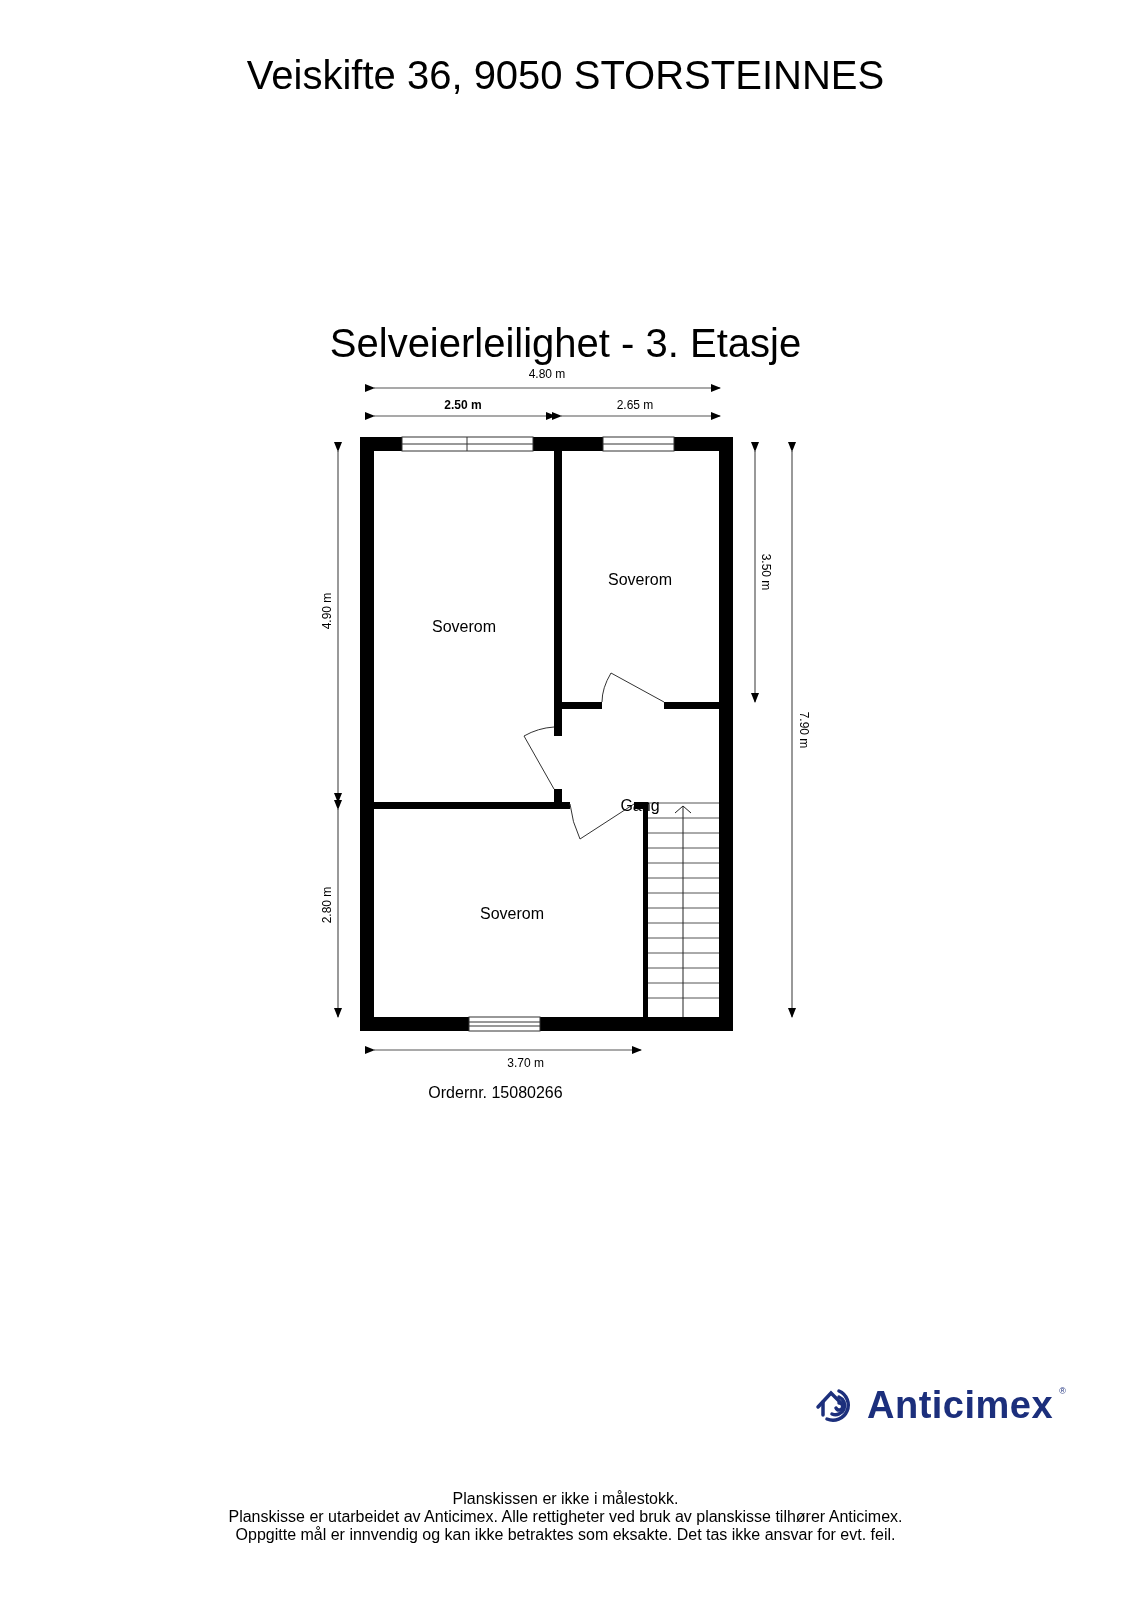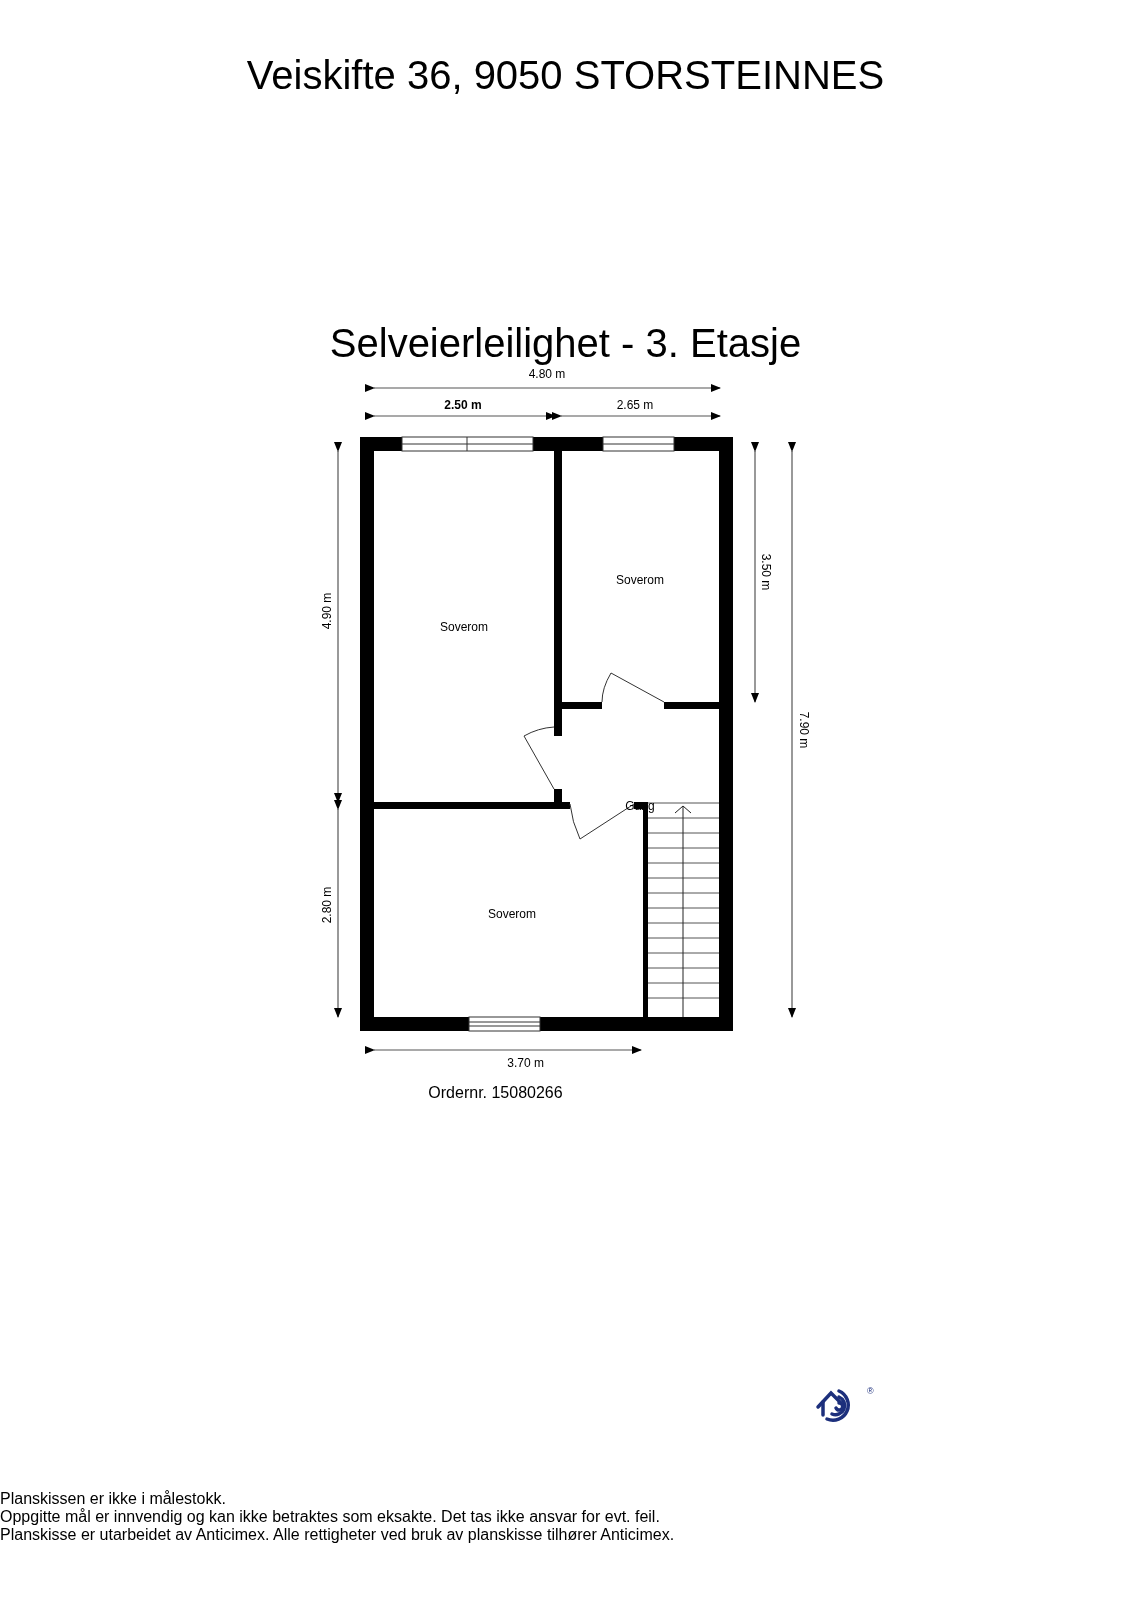--- a/index.html
+++ b/index.html
@@ -2,23 +2,23 @@
 <html><head>
 <meta charset="utf-8">
 <style>
   html, body { margin: 0; padding: 0; background: #ffffff; }
   body { width: 1131px; height: 1600px; position: relative; overflow: hidden;
          font-family: "Liberation Sans", sans-serif; color: #000; }
   .abs { position: absolute; }
   .title { left: 0; width: 1131px; top: 50px; text-align: center; font-size: 40px; line-height: 50px; }
   .subtitle { left: 0; width: 1131px; top: 322px; text-align: center; font-size: 40px; line-height: 42px; }
   .dim { font-size: 12px; line-height: 14px; text-align: center; width: 80px; }
-  .room { font-size: 12px; line-height: 18px; text-align: center; width: 120px; }
+  .room { font-size: 16px; line-height: 18px; text-align: center; width: 120px; }
   .order { left: 0; width: 991px; top: 1084px; text-align: center; font-size: 16px; line-height: 18px; }
-  .footer { left: 0; width: 1131px; top: 1490px; text-align: left; font-size: 16px; line-height: 18px; }
+  .footer { left: 0; width: 1131px; top: 1490px; text-align: center; font-size: 16px; line-height: 18px; }
   .footer div { white-space: nowrap; }
   .logo { left: 815px; top: 1385px; display: flex; align-items: center; gap: 6px; }
   .logo-text { font-size: 38px; font-weight: bold; color: #1c2f7c; letter-spacing: 0.5px; line-height: 40px; }
   .logo-reg { font-size: 9px; color: #1c2f7c; vertical-align: top; position: relative; top: -14px; }
   svg { position: absolute; left: 0; top: 0; }
 </style>
 </head>
 <body>
 
 <div class="abs title">Veiskifte 36, 9050 STORSTEINNES</div>
@@ -121,20 +121,21 @@
 <div class="abs logo">
   <svg width="46" height="40" viewBox="0 0 46 40" style="position:static;">
     <g fill="none" stroke="#1c2f7c" stroke-width="3.5" stroke-linecap="round">
       <path d="M24,6 A15,15 0 1,1 12,34"></path>
       <path d="M24,12 A9,9 0 1,1 17,29"></path>
       <path d="M24,18 A3.5,3.5 0 1,1 21,23"></path>
       <polyline points="3,22 16,8 26,18"></polyline>
       <line x1="8" y1="17" x2="8" y2="30"></line>
     </g>
   </svg>
+  <span class="logo-text">Anticimex</span>
     <span class="logo-reg">®</span>
 </div>
 
 <div class="abs footer">
   <div>Planskissen er ikke i målestokk.</div>
+  <div>Planskisse er utarbeidet av Anticimex. Alle rettigheter ved bruk av planskisse tilhører Anticimex.</div>
   <div>Oppgitte mål er innvendig og kan ikke betraktes som eksakte. Det tas ikke ansvar for evt. feil.</div>
-  <div>Planskisse er utarbeidet av Anticimex. Alle rettigheter ved bruk av planskisse tilhører Anticimex.</div>
 </div>
 
 </body></html>

